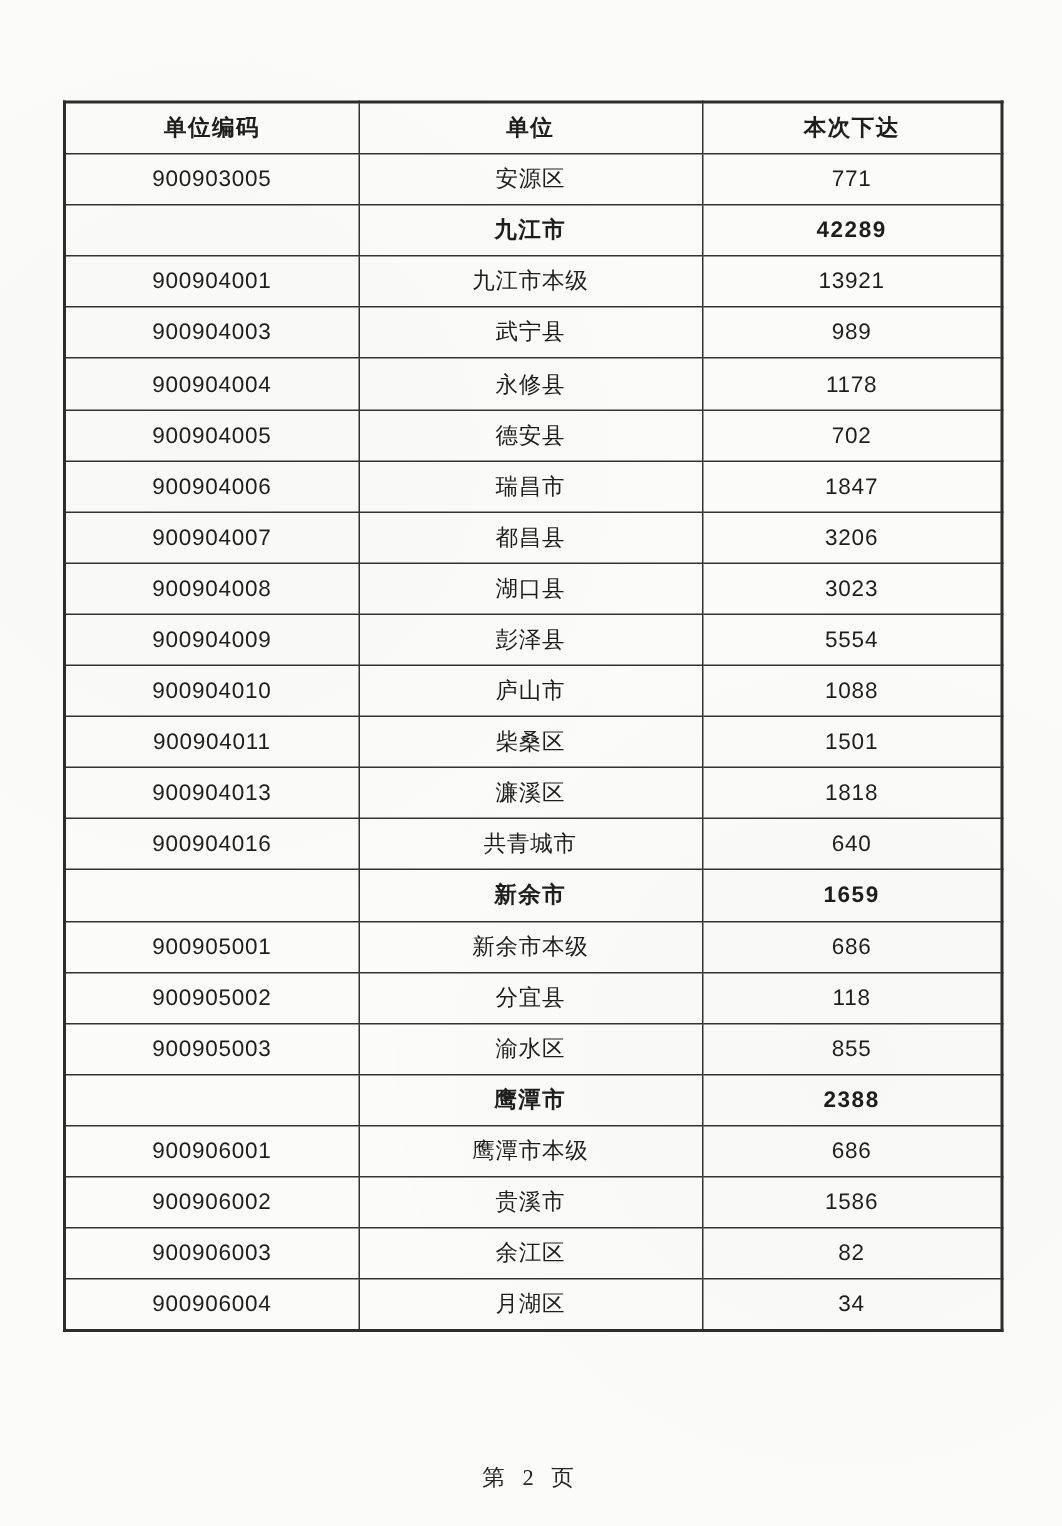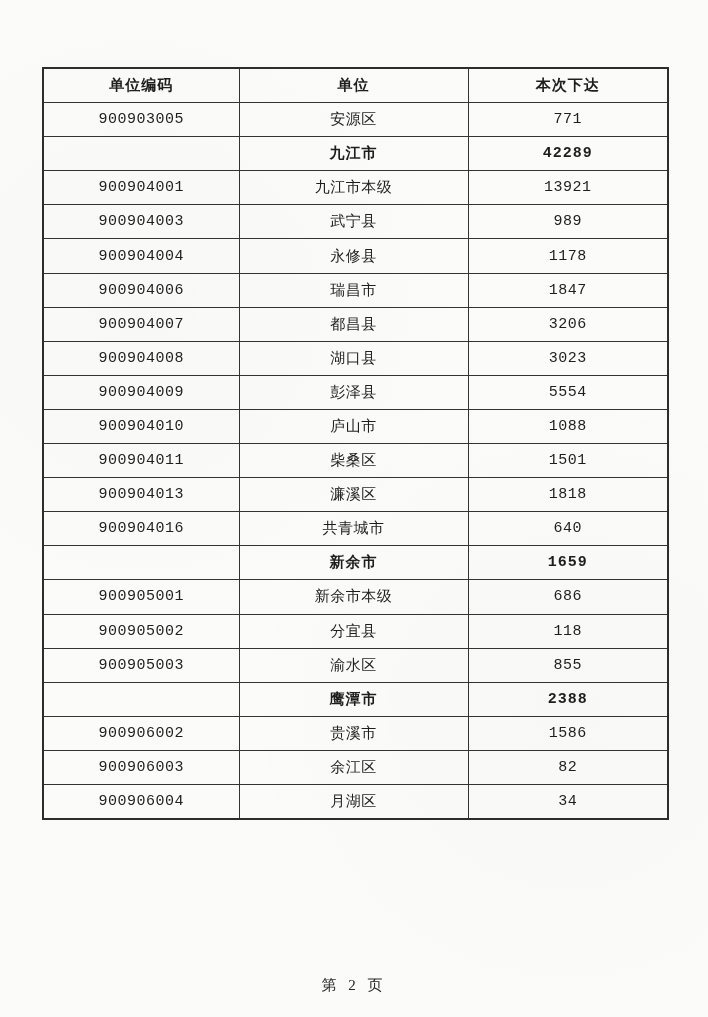--- a/index.html
+++ b/index.html
@@ -49,21 +49,21 @@
   table.alloc th {
     font-weight: 600;
     letter-spacing: 1px;
   }
   table.alloc tr.total-row td.cell-unit,
   table.alloc tr.total-row td.cell-amount {
     font-weight: 700;
     letter-spacing: 1px;
   }
   td.cell-code, td.cell-amount {
-    font-family: Liberation Mono, monospace;
+    font-family: Liberation Sans, sans-serif;
   }
   .footer {
     position: absolute;
     left: 0;
     right: 0;
     top: 976px;
     text-align: center;
     font-size: 15px;
     letter-spacing: 4px;
     color: #262626;
@@ -107,20 +107,25 @@
           <td class="cell-code">900904003</td>
           <td class="cell-unit">武宁县</td>
           <td class="cell-amount">989</td>
         </tr>
         <tr>
           <td class="cell-code">900904004</td>
           <td class="cell-unit">永修县</td>
           <td class="cell-amount">1178</td>
         </tr>
         <tr>
+          <td class="cell-code">900904005</td>
+          <td class="cell-unit">德安县</td>
+          <td class="cell-amount">702</td>
+        </tr>
+        <tr>
           <td class="cell-code">900904006</td>
           <td class="cell-unit">瑞昌市</td>
           <td class="cell-amount">1847</td>
         </tr>
         <tr>
           <td class="cell-code">900904007</td>
           <td class="cell-unit">都昌县</td>
           <td class="cell-amount">3206</td>
         </tr>
         <tr>
@@ -172,20 +177,25 @@
           <td class="cell-code">900905003</td>
           <td class="cell-unit">渝水区</td>
           <td class="cell-amount">855</td>
         </tr>
         <tr class="total-row">
           <td class="cell-code"></td>
           <td class="cell-unit">鹰潭市</td>
           <td class="cell-amount">2388</td>
         </tr>
         <tr>
+          <td class="cell-code">900906001</td>
+          <td class="cell-unit">鹰潭市本级</td>
+          <td class="cell-amount">686</td>
+        </tr>
+        <tr>
           <td class="cell-code">900906002</td>
           <td class="cell-unit">贵溪市</td>
           <td class="cell-amount">1586</td>
         </tr>
         <tr>
           <td class="cell-code">900906003</td>
           <td class="cell-unit">余江区</td>
           <td class="cell-amount">82</td>
         </tr>
         <tr>

